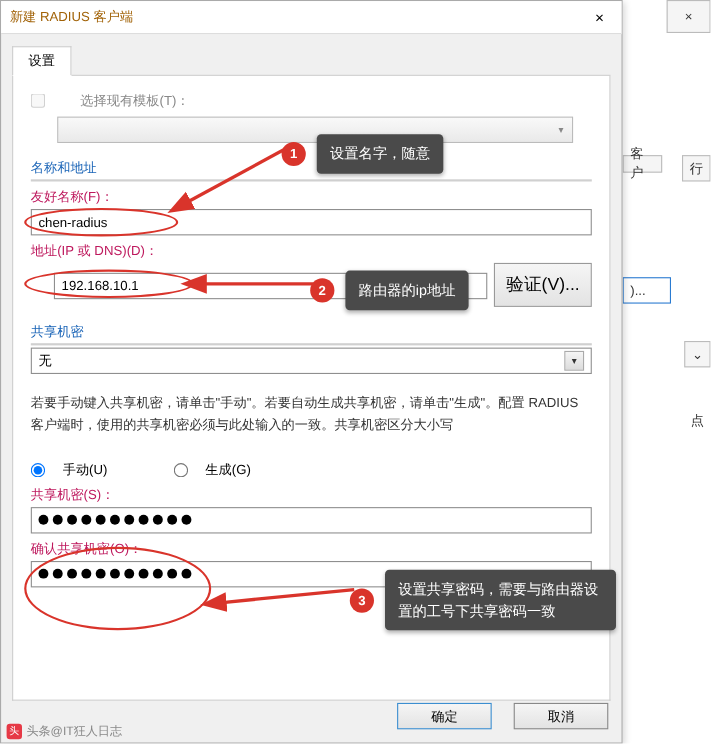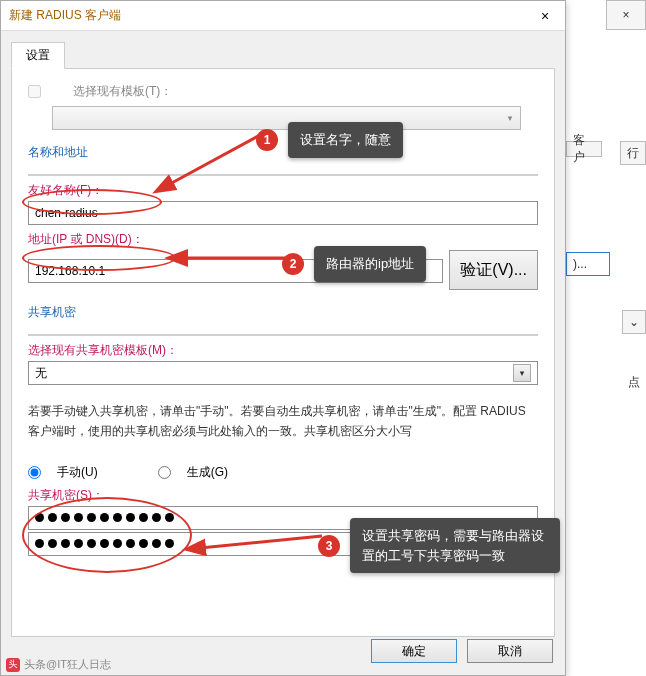--- a/index.html
+++ b/index.html
@@ -75,36 +75,36 @@
     border: 1px solid #bbb;
     color: #888;
     padding: 0 8px;
     display: flex; align-items: center; justify-content: flex-end;
   }
   .section-h {
     color: #1a64b7;
     margin-top: 14px;
     margin-bottom: 2px;
     border-bottom: 2px solid #d0d0d0;
-    padding-bottom: 13px;
+    padding-bottom: 2px;
     font-size: 12px;
   }
   .field-label { color: #be185d; margin-top: 6px; }
   .text-input {
     width: 100%;
     height: 24px;
     border: 1px solid #8f8f8f;
     background: #fff;
     padding: 2px 6px;
     font-family: inherit;
     font-size: 12px;
     margin-top: 2px;
   }
   .addr-row { display: flex; align-items: center; gap: 6px; margin-top: 2px; }
-  .addr-row .text-input { flex: 1; }
+  .addr-row .text-input { flex: 1; margin-left: 21px; }
   .verify-btn {
     height: 40px;
     padding: 0 10px;
     background: linear-gradient(#f5f5f5,#e3e3e3);
     border: 1px solid #999;
     font-size: 16px;
   }
   .select {
     width: 100%;
     height: 24px;
@@ -138,21 +138,21 @@
     margin-top: 2px;
     display: flex; align-items: center;
   }
   .dots-input .dot {
     width: 9px; height: 9px; border-radius: 50%; background: #000;
     margin-right: 4px;
   }
   .button-row {
     position: absolute;
     right: 12px; bottom: 12px;
-    display: flex; gap: 10px;
+    display: flex; gap: 20px;
   }
   .btn {
     width: 86px; height: 24px;
     background: linear-gradient(#f5f5f5,#e3e3e3);
     border: 1px solid #888;
     font-size: 12px;
     display: flex; align-items: center; justify-content: center;
   }
   .btn.primary { border: 1px solid #3b8ed0; }
   
@@ -224,21 +224,20 @@
         <div class="field-label">友好名称(F)：</div>
         <input class="text-input" value="chen-radius" style="">
 
         <div class="field-label">地址(IP 或 DNS)(D)：</div>
         <div class="addr-row">
           <input class="text-input" value="192.168.10.1" style="">
           <button class="verify-btn">验证(V)...</button>
         </div>
 
         <div class="section-h">共享机密</div>
-        <div class="field-label">选择现有共享机密模板(M)：</div>
         <div class="select">
           <span>无</span>
           <span class="arrow">▾</span>
         </div>
 
         <div class="note">若要手动键入共享机密，请单击"手动"。若要自动生成共享机密，请单击"生成"。配置 RADIUS 客户端时，使用的共享机密必须与此处输入的一致。共享机密区分大小写</div>
 
         <div class="radio-row">
           <label>
               <input type="radio" name="m" checked="" style=""> 
@@ -257,20 +256,21 @@
             <span class="dot"></span>
             <span class="dot"></span>
             <span class="dot"></span>
             <span class="dot"></span>
             <span class="dot"></span>
             <span class="dot"></span>
             <span class="dot"></span>
             <span class="dot"></span>
             <span class="dot"></span>
         </div>
+        <div class="field-label">确认共享机密(O)：</div>
         <div class="dots-input">
           <span class="dot"></span>
             <span class="dot"></span>
             <span class="dot"></span>
             <span class="dot"></span>
             <span class="dot"></span>
             <span class="dot"></span>
             <span class="dot"></span>
             <span class="dot"></span>
             <span class="dot"></span>

